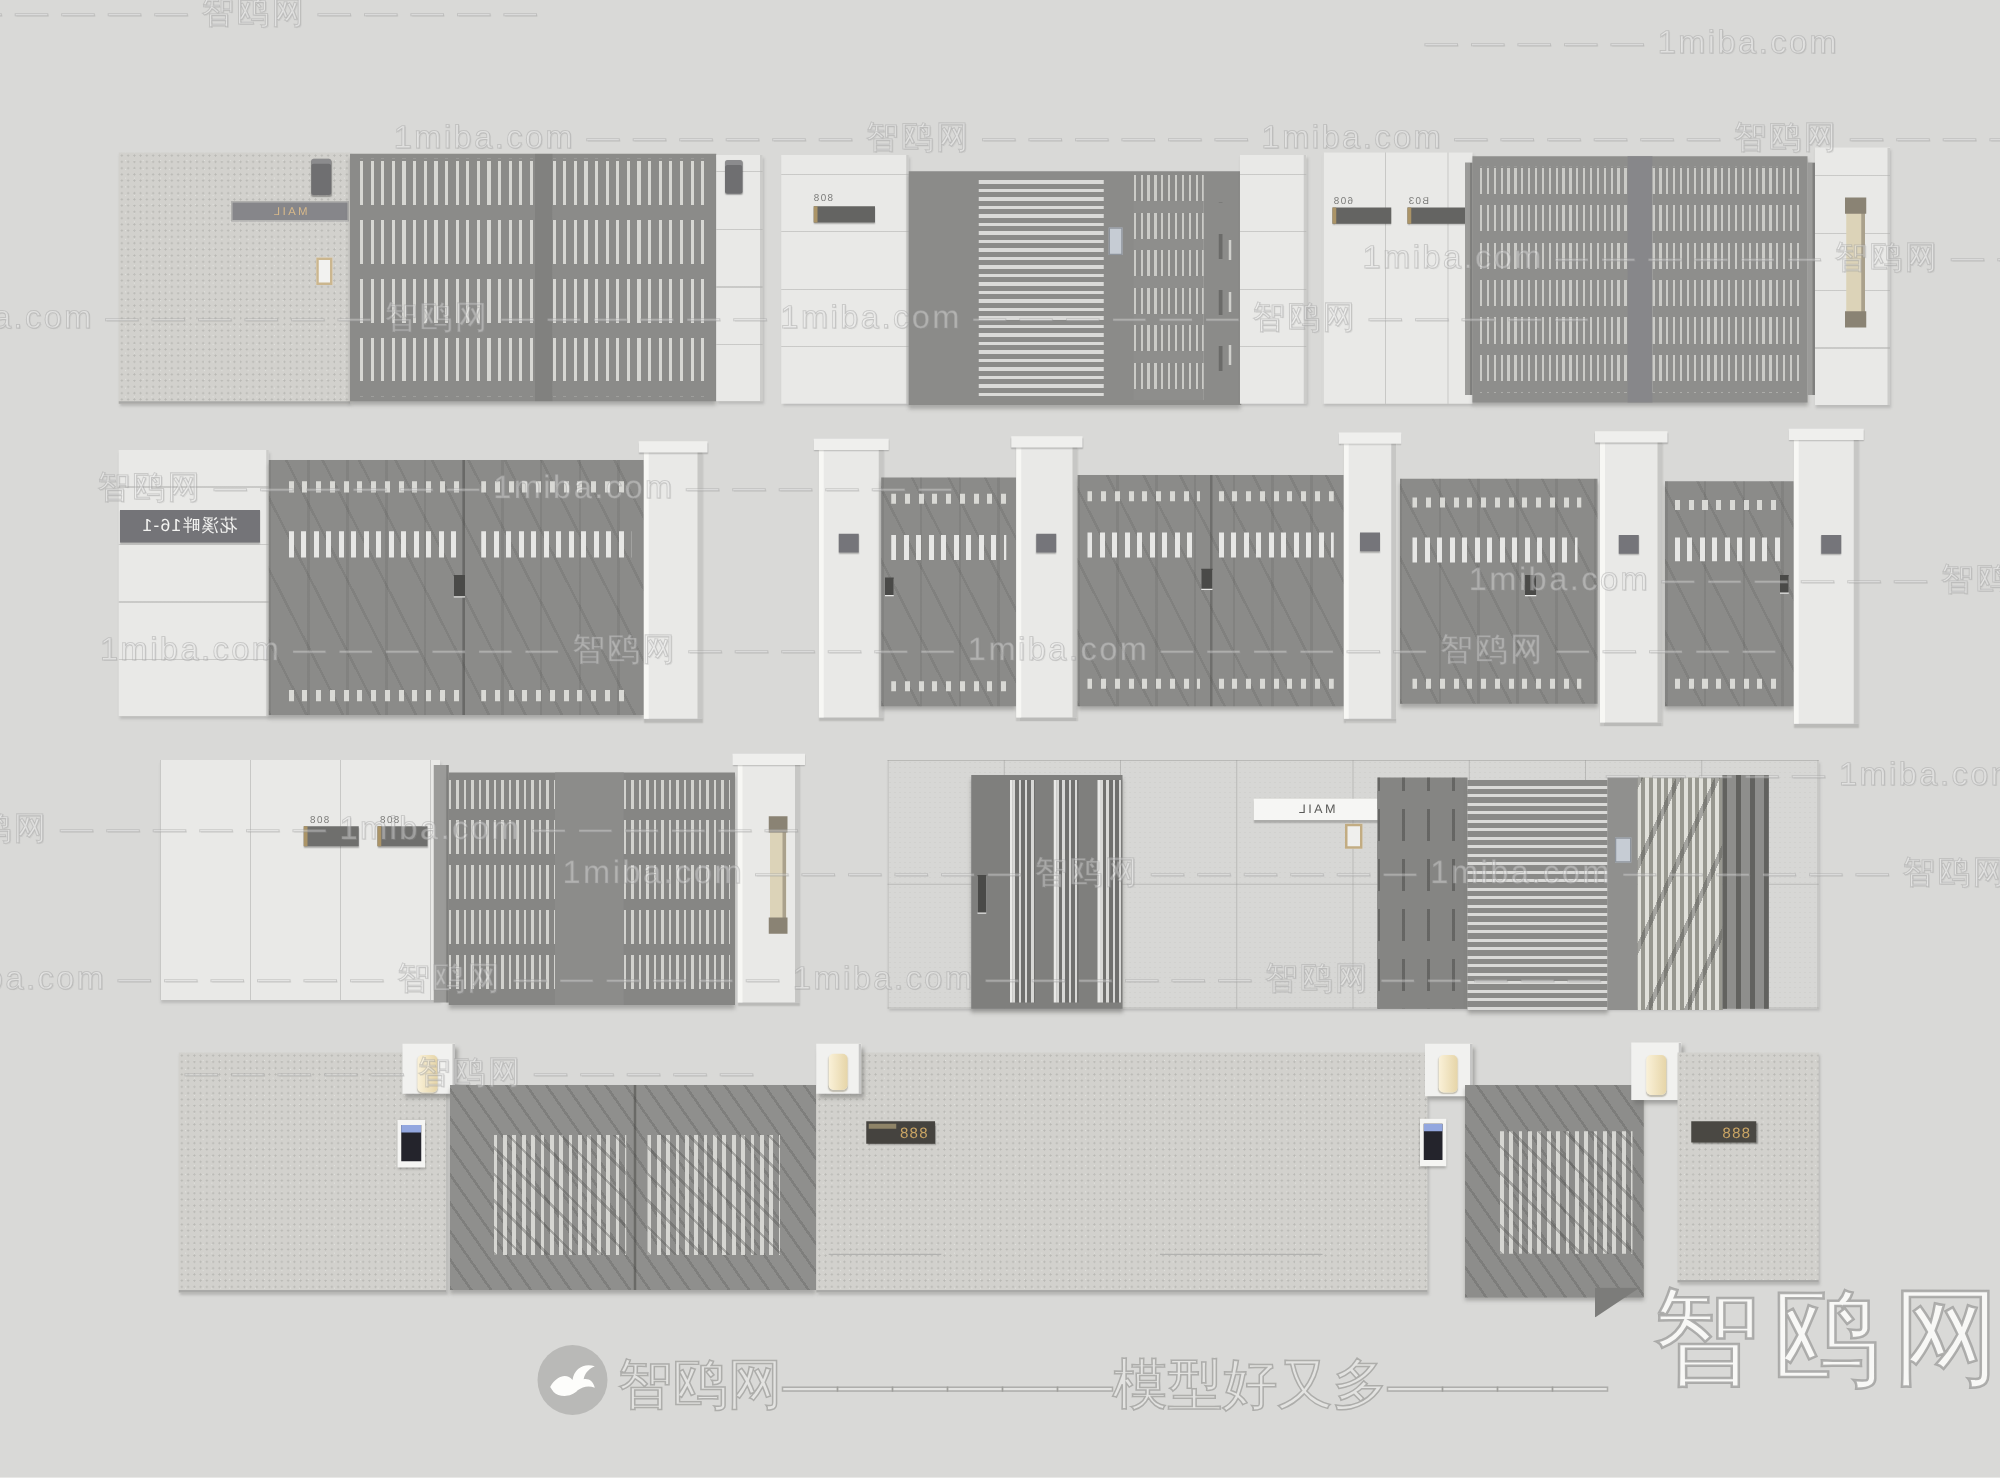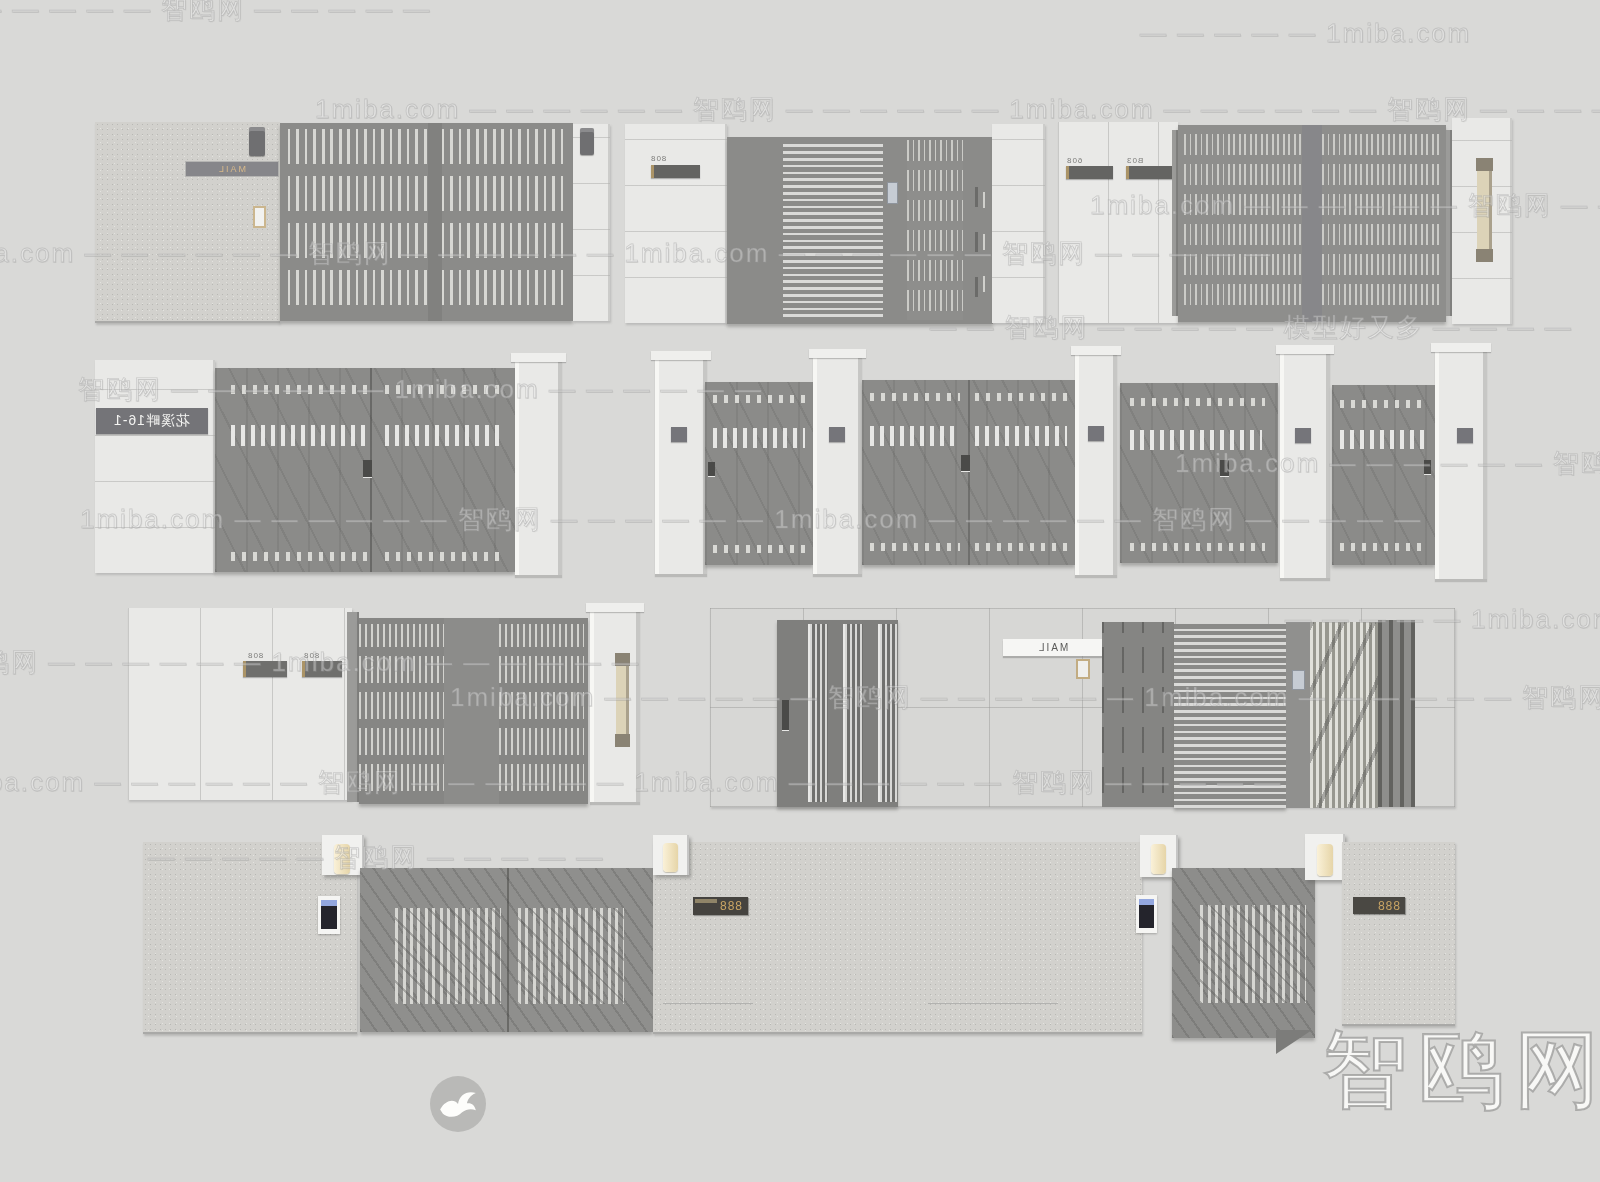--- a/index.html
+++ b/index.html
@@ -318,31 +318,31 @@
       </div>
     </div>
   </div>
 
   <div id="wm-layer">
     <div class="wm" style="left:-25px;top:-8px;">— — — — — 智鸥网 — — — — —</div>
     <div class="wm" style="left:1140px;top:18px;">— — — — — 1miba.com</div>
     <div class="wm" style="left:315px;top:92px;">1miba.com — — — — — — 智鸥网 — — — — — — 1miba.com — — — — — — 智鸥网 — — — — —</div>
     <div class="wm" style="left:1090px;top:188px;">1miba.com — — — — — — 智鸥网 — — — — — — 1miba.com — — — — — — 智鸥网 — — — — —</div>
     <div class="wm" style="left:-70px;top:236px;">1miba.com — — — — — — 智鸥网 — — — — — — 1miba.com — — — — — — 智鸥网 — — — — —</div>
-    <div class="wm" style="left:930px;top:310px;">— — 智鸥网 — — — — — 模型好又多 — — — —</div>
     <div class="wm" style="left:78px;top:372px;">智鸥网 — — — — — — 1miba.com — — — — — —</div>
     <div class="wm" style="left:1175px;top:446px;">1miba.com — — — — — — 智鸥网 — — — — — — 1miba.com — — — — — — 智鸥网 — — — — —</div>
     <div class="wm" style="left:80px;top:502px;">1miba.com — — — — — — 智鸥网 — — — — — — 1miba.com — — — — — — 智鸥网 — — — — —</div>
     <div class="wm" style="left:1285px;top:604px;">— — — — — 1miba.com</div>
     <div class="wm" style="left:-45px;top:645px;">智鸥网 — — — — — — 1miba.com — — — — — —</div>
     <div class="wm" style="left:450px;top:680px;">1miba.com — — — — — — 智鸥网 — — — — — — 1miba.com — — — — — — 智鸥网 — — — — —</div>
     <div class="wm" style="left:-60px;top:765px;">1miba.com — — — — — — 智鸥网 — — — — — — 1miba.com — — — — — — 智鸥网 — — — — —</div>
     <div class="wm" style="left:148px;top:840px;">— — — — — 智鸥网 — — — — —</div>
   </div>
 
   <div id="footer-badge">
     <svg width="44" height="44" viewBox="0 0 64 64">
       <path d="M6 40 C14 26 26 24 32 32 C34 18 46 12 58 16 C49 20 46 26 45 31 C52 30 56 34 58 41 C50 38 44 40 38 44 C30 53 16 52 10 46 Z" fill="#fdfdfb"></path>
     </svg>
   </div>
+  <div id="footer-line">智鸥网——————模型好又多————</div>
   <div id="big-logo">智鸥网</div>
 
 </div>
 
 </body></html>

